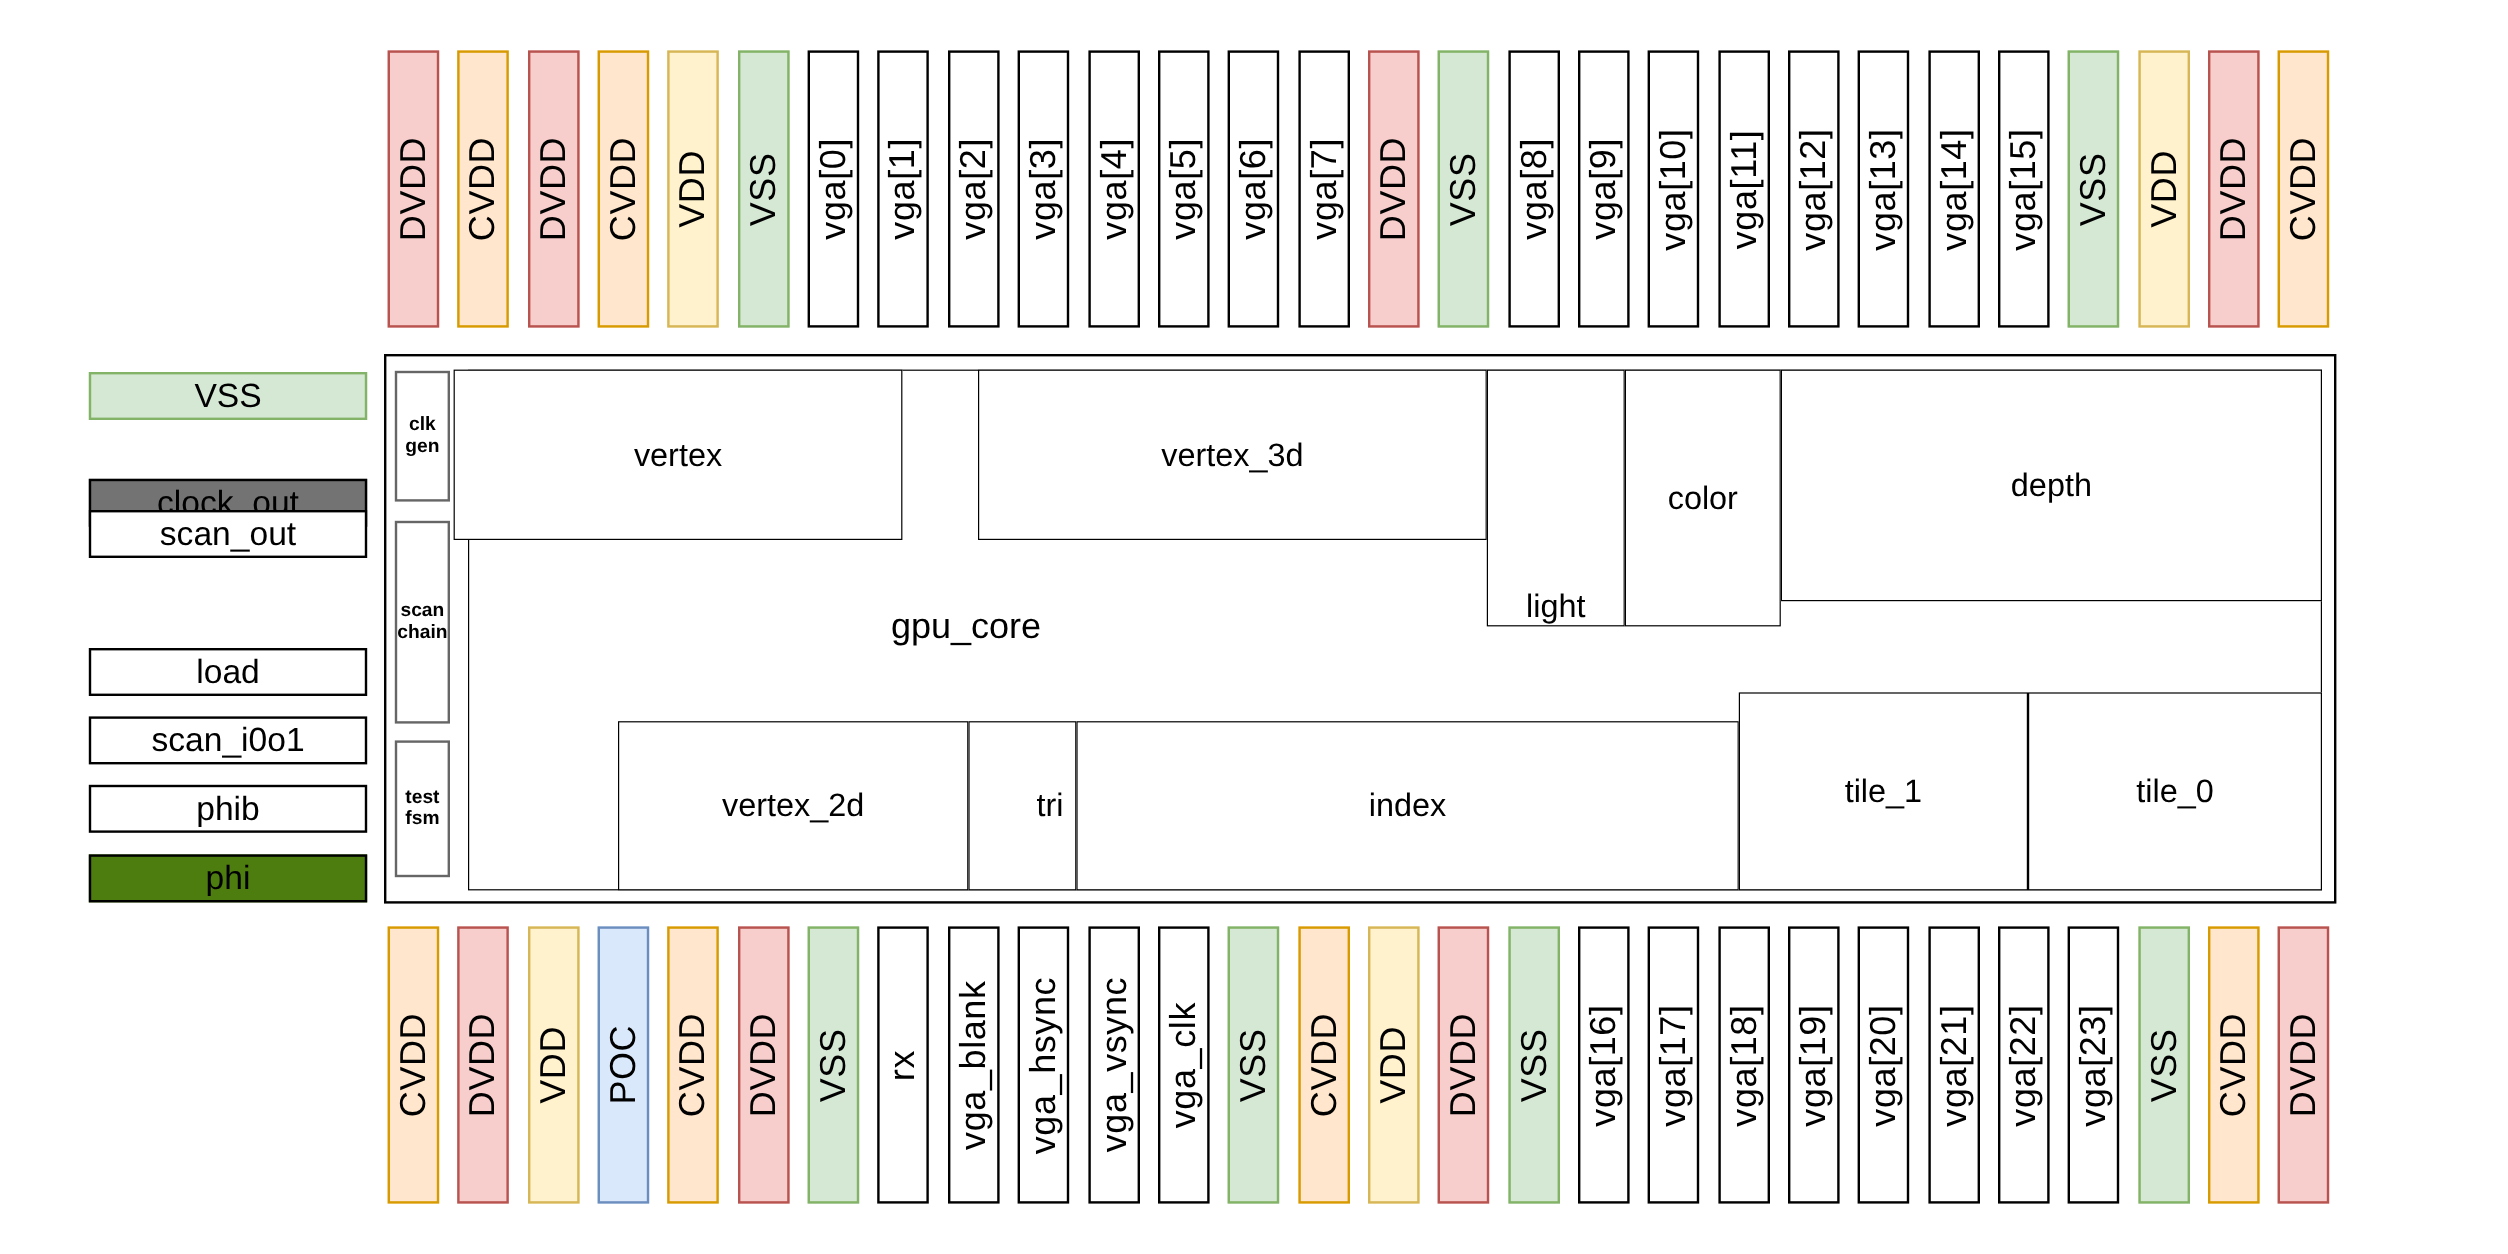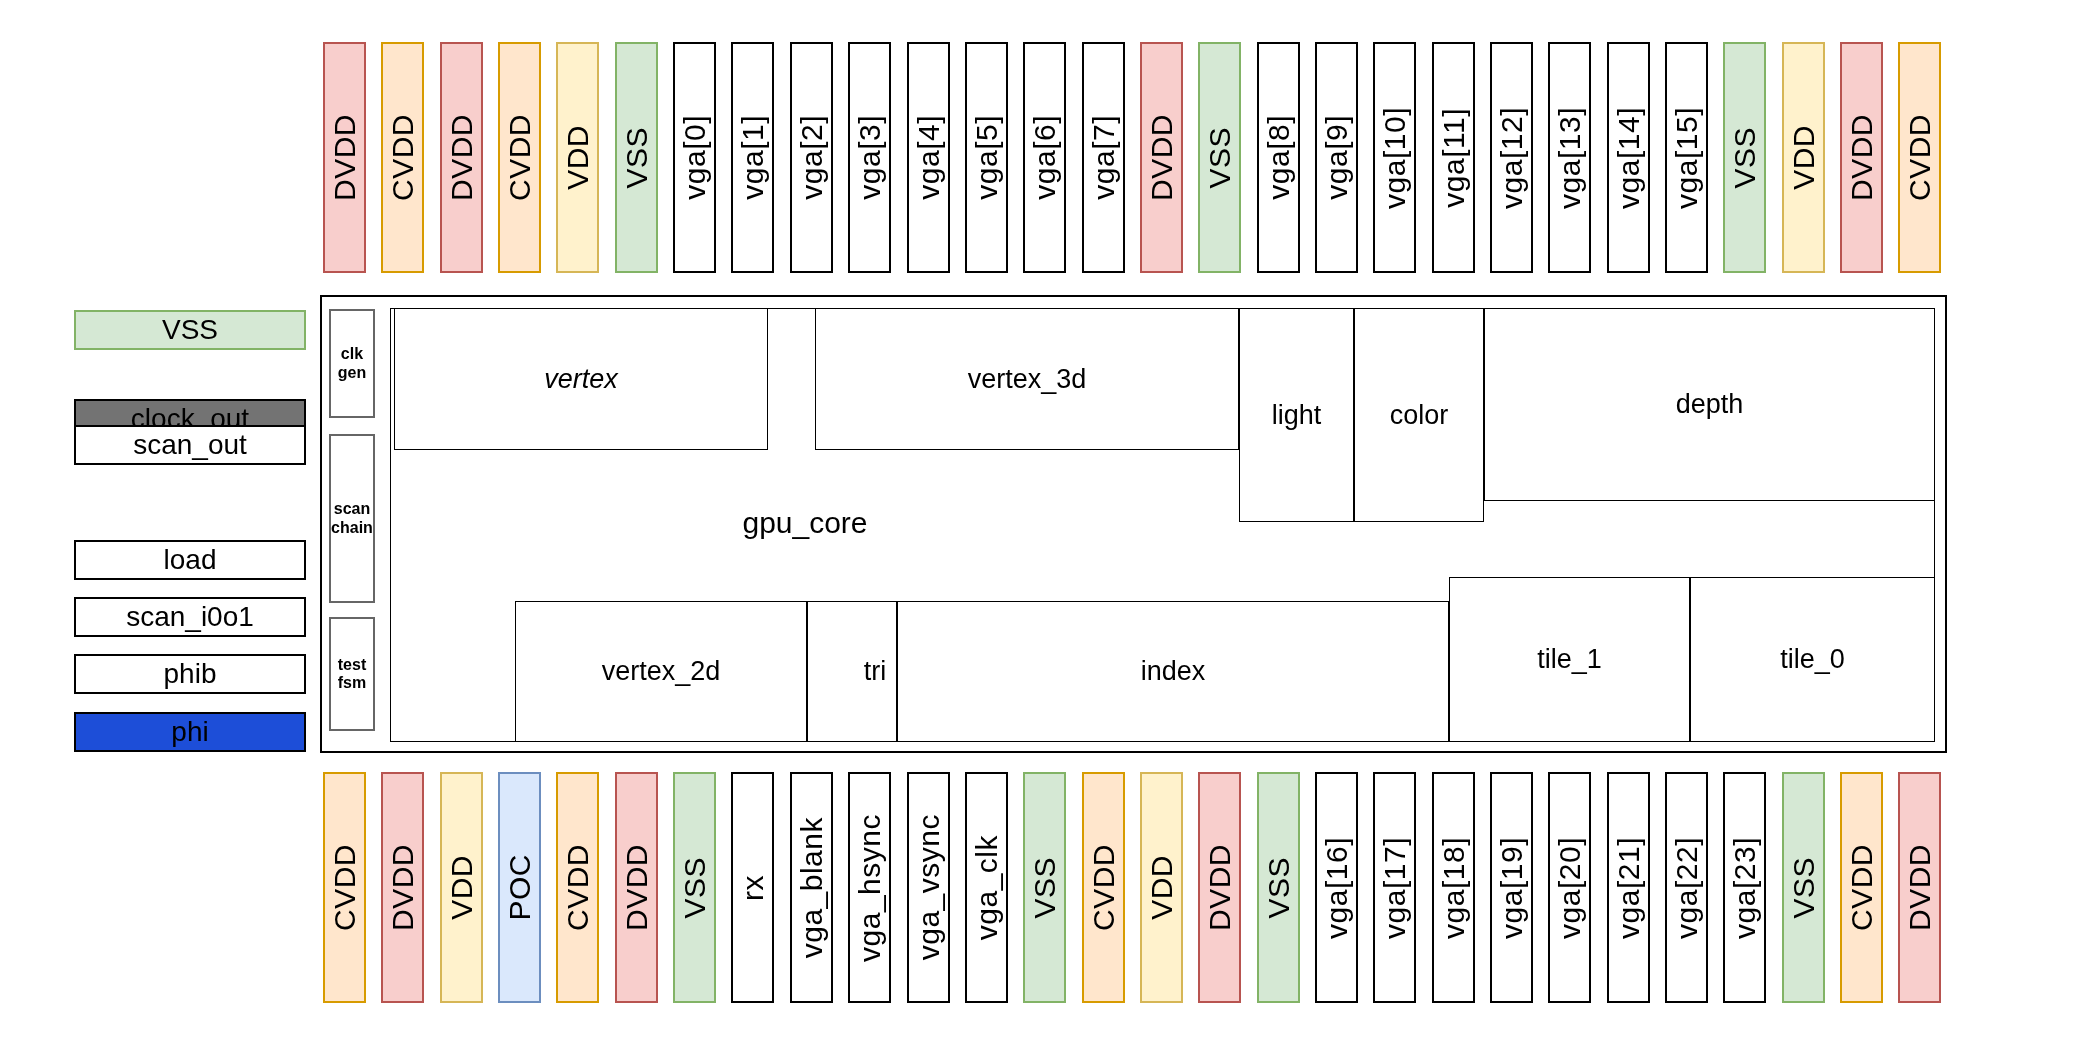--- a/index.html
+++ b/index.html
@@ -218,42 +218,42 @@
     </div>
     <div class="pin" style="left: 74px; top: 540px; width: 232px; height: 40px; background: rgb(255, 255, 255); border-color: rgb(0, 0, 0);">
       <span class="hlabel">load</span>
     </div>
     <div class="pin" style="left: 74px; top: 597px; width: 232px; height: 40px; background: rgb(255, 255, 255); border-color: rgb(0, 0, 0);">
       <span class="hlabel">scan_i0o1</span>
     </div>
     <div class="pin" style="left: 74px; top: 654px; width: 232px; height: 40px; background: rgb(255, 255, 255); border-color: rgb(0, 0, 0);">
       <span class="hlabel">phib</span>
     </div>
-    <div class="pin" style="left: 74px; top: 712px; width: 232px; height: 40px; background: #1d4ed8; border-color: rgb(0, 0, 0);">
+    <div class="pin" style="left: 74px; top: 712px; width: 232px; height: 40px; background: #4d7c0f; border-color: rgb(0, 0, 0);">
       <span class="hlabel">phi</span>
     </div>
     <div class="aux" style="left: 329px; top: 309px; width: 46px; height: 109px;">
       <span class="aux-label">clk
 gen</span>
     </div>
     <div class="aux" style="left: 329px; top: 434px; width: 46px; height: 169px;">
       <span class="aux-label">scan
 chain</span>
     </div>
     <div class="aux" style="left: 329px; top: 617px; width: 46px; height: 114px;">
       <span class="aux-label">test
 fsm</span>
     </div>
-    <div class="block" style="left: 394px; top: 308px; width: 374px; height: 142px; font-style: italic;">
+    <div class="block" style="left: 378px; top: 308px; width: 374px; height: 142px;">
       <span class="block-label">vertex</span>
     </div>
     <div class="block" style="left: 815px; top: 308px; width: 424px; height: 142px;">
       <span class="block-label">vertex_3d</span>
     </div>
-    <div class="block" style="left: 1239px; top: 308px; width: 115px; height: 214px;">
+    <div class="block" style="left: 1239px; top: 308px; width: 115px; height: 214px; align-items: flex-end;">
       <span class="block-label">light</span>
     </div>
     <div class="block" style="left: 1354px; top: 308px; width: 130px; height: 214px;">
       <span class="block-label">color</span>
     </div>
     <div class="block" style="left: 1484px; top: 308px; width: 451px; height: 193px;">
       <span class="block-label">depth</span>
     </div>
     <div class="block" style="left: 515px; top: 601px; width: 292px; height: 141px;">
       <span class="block-label">vertex_2d</span>

